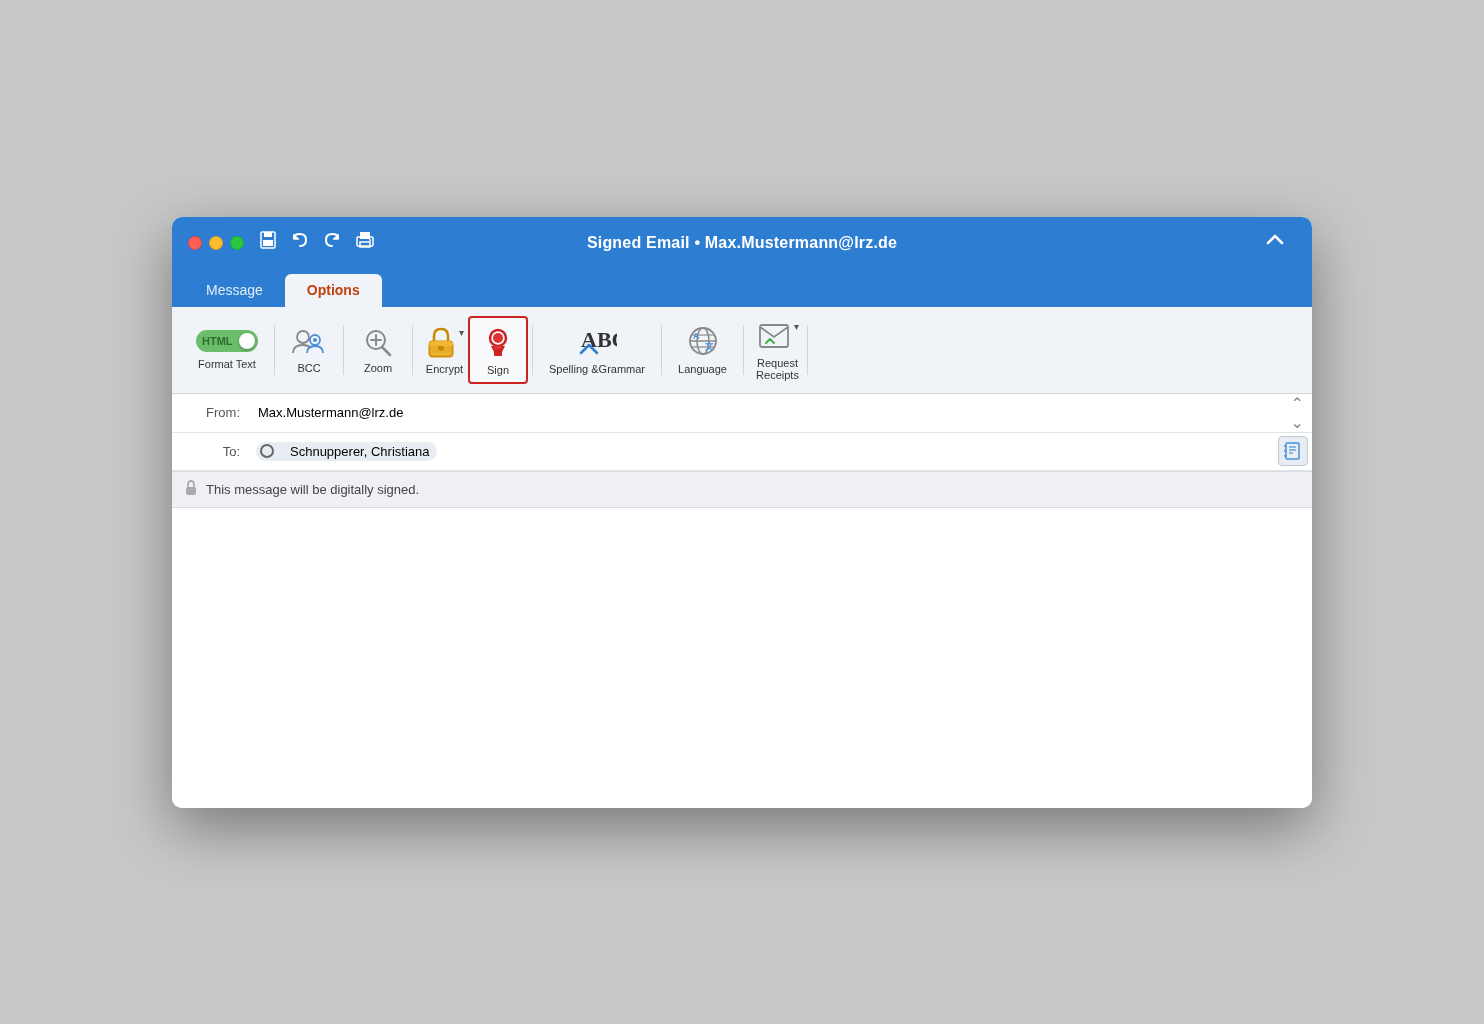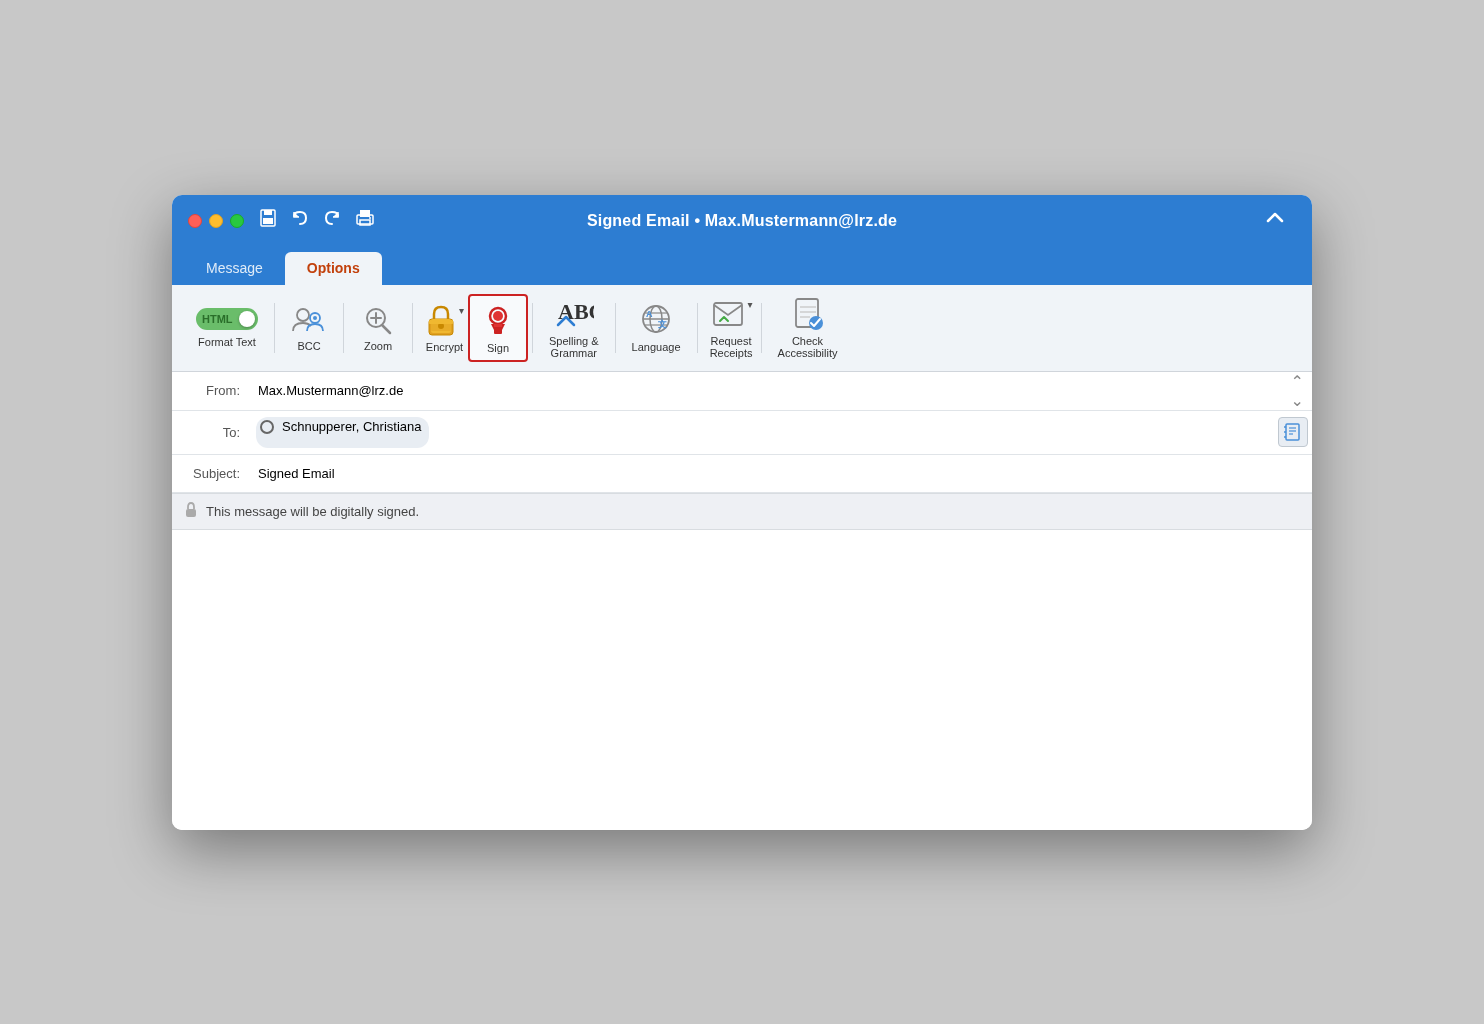--- a/index.html
+++ b/index.html
@@ -241,25 +241,25 @@
       gap: 4px;
     }
     .from-stepper {
       font-size: 16px;
       color: #888;
       cursor: pointer;
       margin-right: 8px;
     }
     .to-chip {
       display: inline-flex;
-      align-items: flex-end;
-      gap: 8px;
+      align-items: center;
+      gap: 16px;
       background: #e8edf3;
       border-radius: 12px;
-      padding: 2px 8px 14px 4px;
+      padding: 2px 8px 2px 4px;
       font-size: 13px;
     }
     .to-chip-circle {
       width: 14px;
       height: 14px;
       border-radius: 50%;
       border: 2px solid #666;
       flex-shrink: 0;
     }
     .contacts-icon {
@@ -419,21 +419,21 @@
       <span class="toolbar-label">Sign</span>
     </div>
 
     <div class="toolbar-separator"></div>
 
     <div class="toolbar-item">
       <svg width="40" height="34" viewBox="0 0 40 34">
         <text x="4" y="22" font-size="22" font-weight="bold" fill="#333" font-family="serif">ABC</text>
         <polyline points="4,28 12,20 20,28" fill="none" stroke="#2d7dd2" stroke-width="2.5" stroke-linecap="round" stroke-linejoin="round"></polyline>
       </svg>
-      <div style="display:flex;flex-direction:column;align-items:center;">
+      <div style="display:flex;flex-direction:row;align-items:center;">
         <span class="toolbar-label">Spelling &amp;</span>
         <span class="toolbar-label">Grammar</span>
       </div>
     </div>
 
     <div class="toolbar-separator"></div>
 
     <div class="toolbar-item">
       <svg width="36" height="34" viewBox="0 0 36 34">
         <circle cx="18" cy="16" r="13" fill="none" stroke="#888" stroke-width="1.8"></circle>
@@ -459,34 +459,20 @@
         <span class="dropdown-arrow" style="margin-top:2px;">▾</span>
       </div>
       <div style="display:flex;flex-direction:column;align-items:center;">
         <span class="toolbar-label">Request</span>
         <span class="toolbar-label">Receipts</span>
       </div>
     </div>
 
     <div class="toolbar-separator"></div>
 
-    <div class="toolbar-item">
-      <svg width="36" height="34" viewBox="0 0 36 34">
-        <rect x="6" y="2" width="22" height="28" rx="2" fill="none" stroke="#888" stroke-width="1.8"></rect>
-        <line x1="10" y1="10" x2="26" y2="10" stroke="#ccc" stroke-width="1.5"></line>
-        <line x1="10" y1="15" x2="26" y2="15" stroke="#ccc" stroke-width="1.5"></line>
-        <line x1="10" y1="20" x2="20" y2="20" stroke="#ccc" stroke-width="1.5"></line>
-        <circle cx="26" cy="26" r="7" fill="#4a90d9"></circle>
-        <polyline points="21,26 24,29 30,22" fill="none" stroke="white" stroke-width="2" stroke-linecap="round" stroke-linejoin="round"></polyline>
-      </svg>
-      <div style="display:flex;flex-direction:column;align-items:center;">
-        <span class="toolbar-label">Check</span>
-        <span class="toolbar-label">Accessibility</span>
-      </div>
-    </div>
   </div>
 
   <div class="form-area">
 
     <div class="form-row">
       <div class="form-label">From:</div>
       <div class="from-input-wrapper">
         <input class="form-input" type="text" value="Max.Mustermann@lrz.de" style="">
         <span class="from-stepper">⌃<br style="line-height:0.5">⌄</span>
       </div>
@@ -507,24 +493,20 @@
           <line x1="5" y1="8" x2="12" y2="8" stroke="#4a90d9" stroke-width="1.2"></line>
           <line x1="5" y1="11" x2="9" y2="11" stroke="#4a90d9" stroke-width="1.2"></line>
           <line x1="2" y1="4" x2="0" y2="4" stroke="#4a90d9" stroke-width="1.5"></line>
           <line x1="2" y1="9" x2="0" y2="9" stroke="#4a90d9" stroke-width="1.5"></line>
           <line x1="2" y1="14" x2="0" y2="14" stroke="#4a90d9" stroke-width="1.5"></line>
         </svg>
       </div>
     </div>
 
 
-    <div class="form-row" style="border-bottom:1px solid #e0e4e8;">
-      <div class="form-label">Subject:</div>
-      <input class="form-input" type="text" value="Signed Email" style="">
-    </div>
   </div>
 
   <div class="status-bar">
     <span class="lock-icon">
       <svg width="14" height="16" viewBox="0 0 14 16" fill="none">
         <rect x="2" y="7" width="10" height="8" rx="2" fill="#aaa"></rect>
         <path d="M4 7 V5 Q4 1 7 1 Q10 1 10 5 V7" stroke="#aaa" stroke-width="1.8" fill="none"></path>
       </svg>
     </span>
     <span>This message will be digitally signed.</span>

